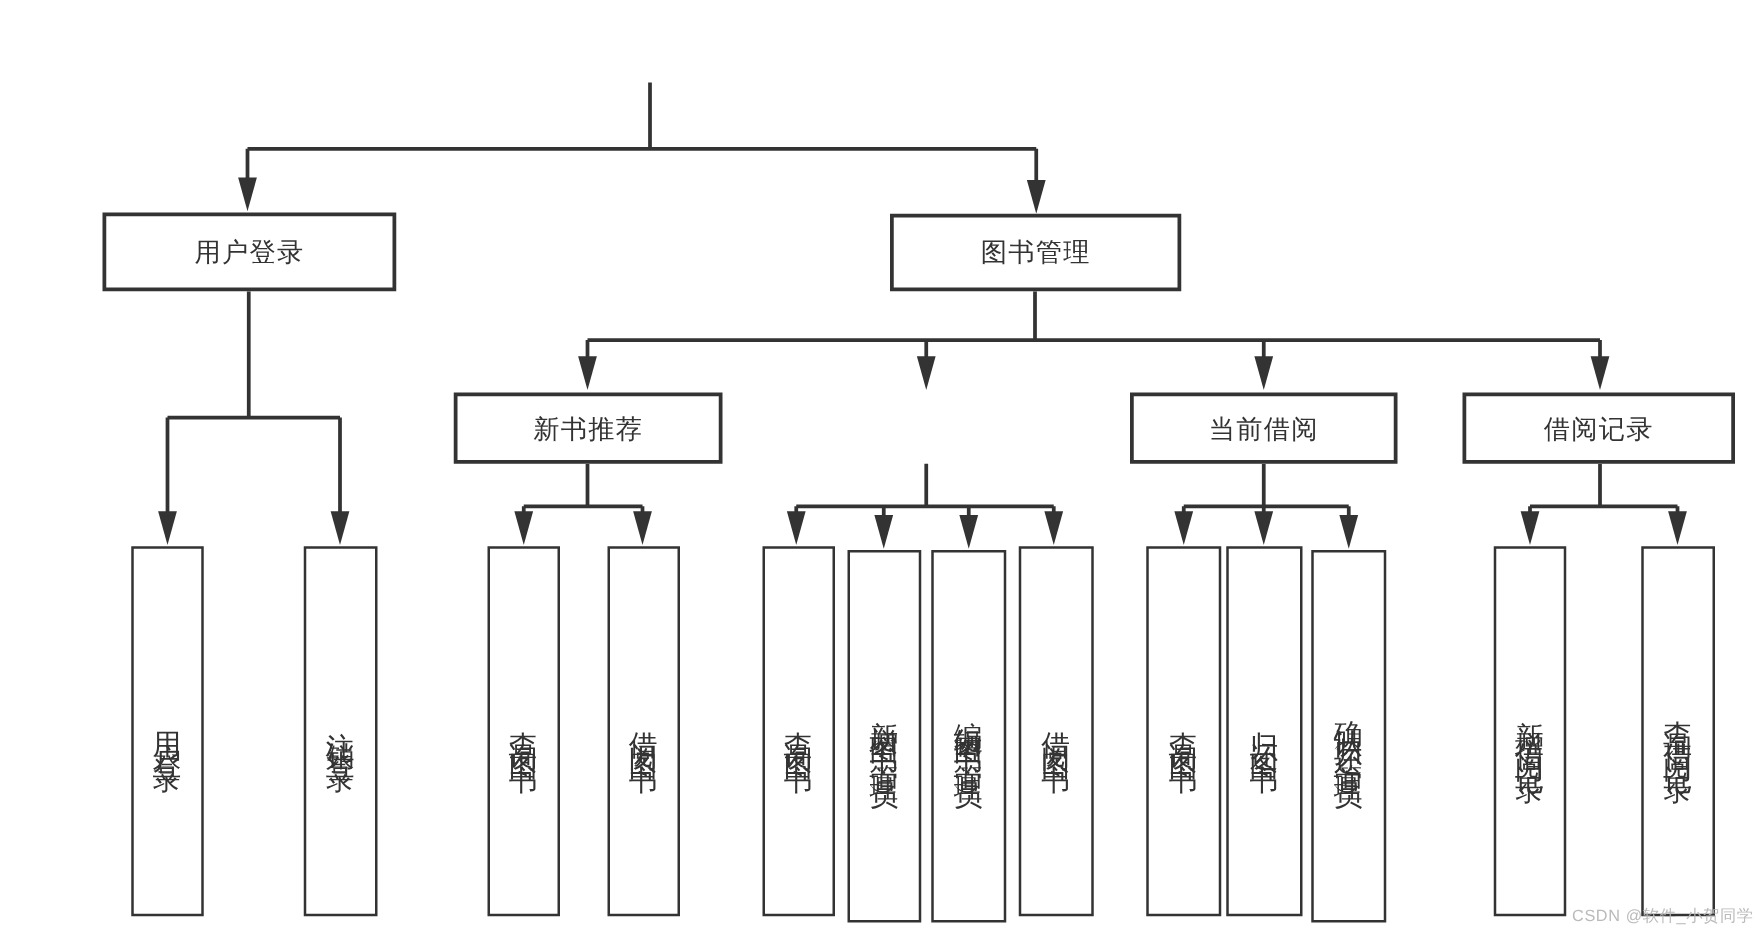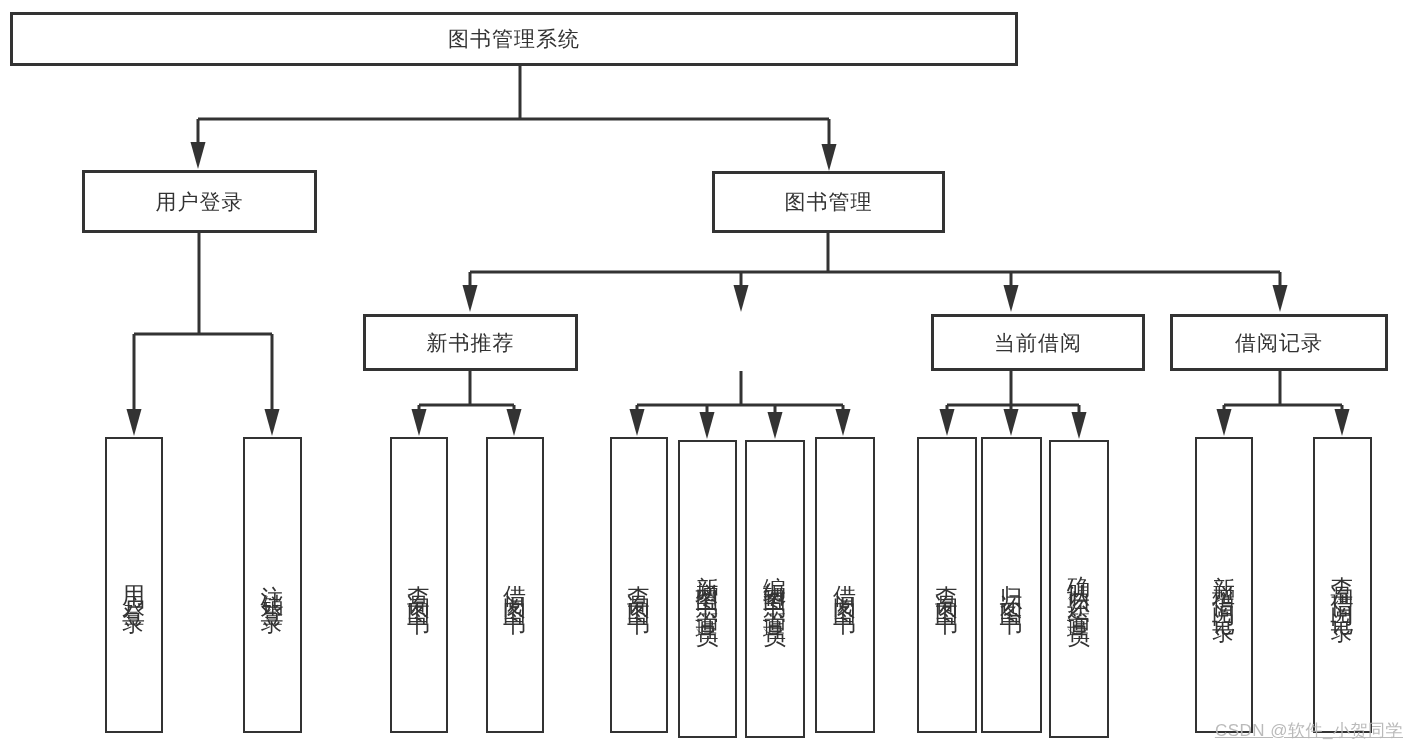--- a/index.html
+++ b/index.html
@@ -50,26 +50,25 @@
     line-height: 1.05;
     letter-spacing: 9px;
   }
   .leaf.admin .vtxt {
     letter-spacing: 7px;
   }
   #watermark {
     position: absolute;
     right: 2px;
     bottom: 5px;
-    font-size: 17px;
+    font-size: 13px;
     color: rgba(182,182,182,0.95);
     letter-spacing: 0.5px;
     z-index: 10;
     white-space: nowrap;
-    text-decoration: underline;
   }
 </style>
 </head>
 <body>
 
 <div id="canvas">
 
   <svg id="connectors" width="1405" height="747" viewBox="0 0 1405 747">
       <line x1="520" y1="66" x2="520" y2="119" stroke="#333333" stroke-width="3"></line>
       <line x1="198" y1="119" x2="829" y2="119" stroke="#333333" stroke-width="3"></line>
@@ -118,35 +117,32 @@
       <line x1="1011" y1="405" x2="1011" y2="418" stroke="#333333" stroke-width="3"></line>
       <polygon points="1003.5,409 1018.5,409 1011,436" fill="#333333"></polygon>
       <line x1="1079" y1="405" x2="1079" y2="421" stroke="#333333" stroke-width="3"></line>
       <polygon points="1071.5,412 1086.5,412 1079,439" fill="#333333"></polygon>
       <line x1="1224" y1="405" x2="1224" y2="418" stroke="#333333" stroke-width="3"></line>
       <polygon points="1216.5,409 1231.5,409 1224,436" fill="#333333"></polygon>
       <line x1="1342" y1="405" x2="1342" y2="418" stroke="#333333" stroke-width="3"></line>
       <polygon points="1334.5,409 1349.5,409 1342,436" fill="#333333"></polygon>
     </svg>
 
-  <div class="box" style="left:10px; top:12px; width:1008px; height:54px;">
-    <span class="lbl">图书管理系统</span>
-  </div>
 
   <div class="box" style="left:82px; top:170px; width:235px; height:63px;">
     <span class="lbl">用户登录</span>
   </div>
   <div class="box" style="left:363px; top:314px; width:215px; height:57px;">
     <span class="lbl">新书推荐</span>
   </div>
 
   <div class="box" style="left:712px; top:171px; width:233px; height:62px;">
     <span class="lbl">图书管理</span>
   </div>
-  <div class="box" style="left:904px; top:314px; width:214px; height:57px;margin-left:27px;">
+  <div class="box" style="left:904px; top:314px; width:214px; height:57px;">
     <span class="lbl">当前借阅</span>
   </div>
   <div class="box" style="left:1170px; top:314px; width:218px; height:57px;">
     <span class="lbl">借阅记录</span>
   </div>
 
   <div class="leaf" style="left:105px; top:437px; width:58px; height:296px;">
     <span class="vtxt">用户登录</span>
   </div>
   <div class="leaf" style="left:243px; top:437px; width:59px; height:296px;">

